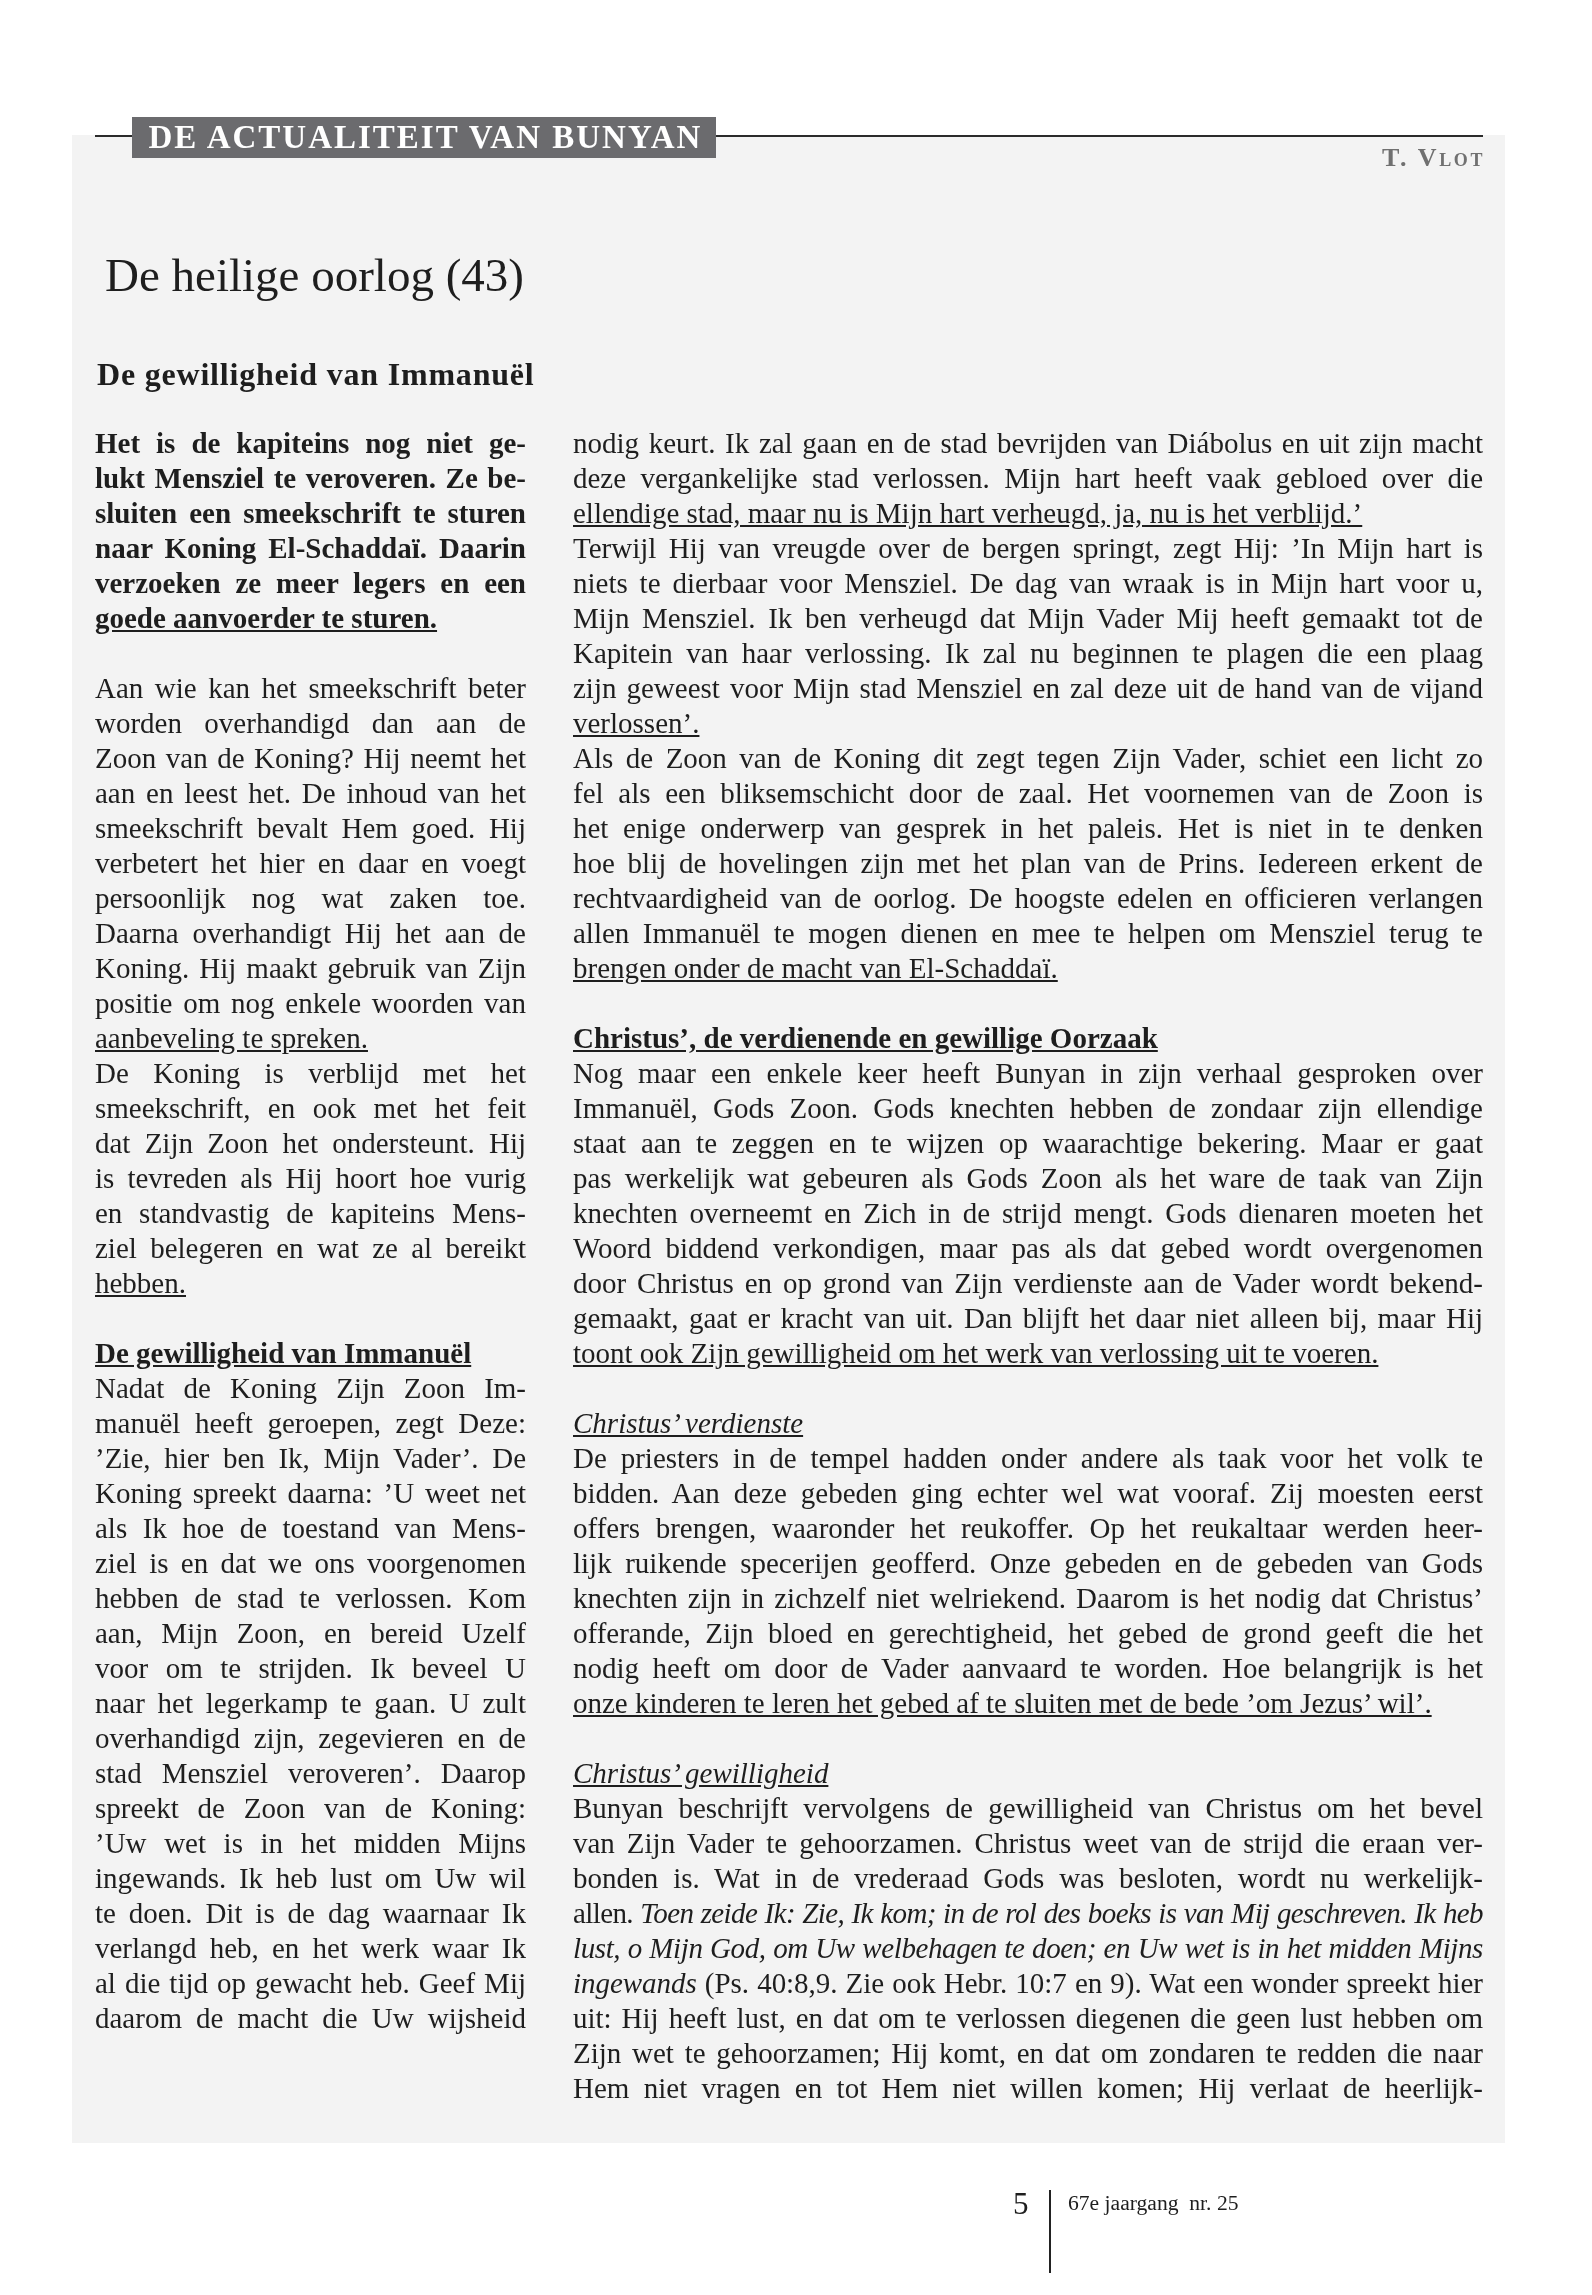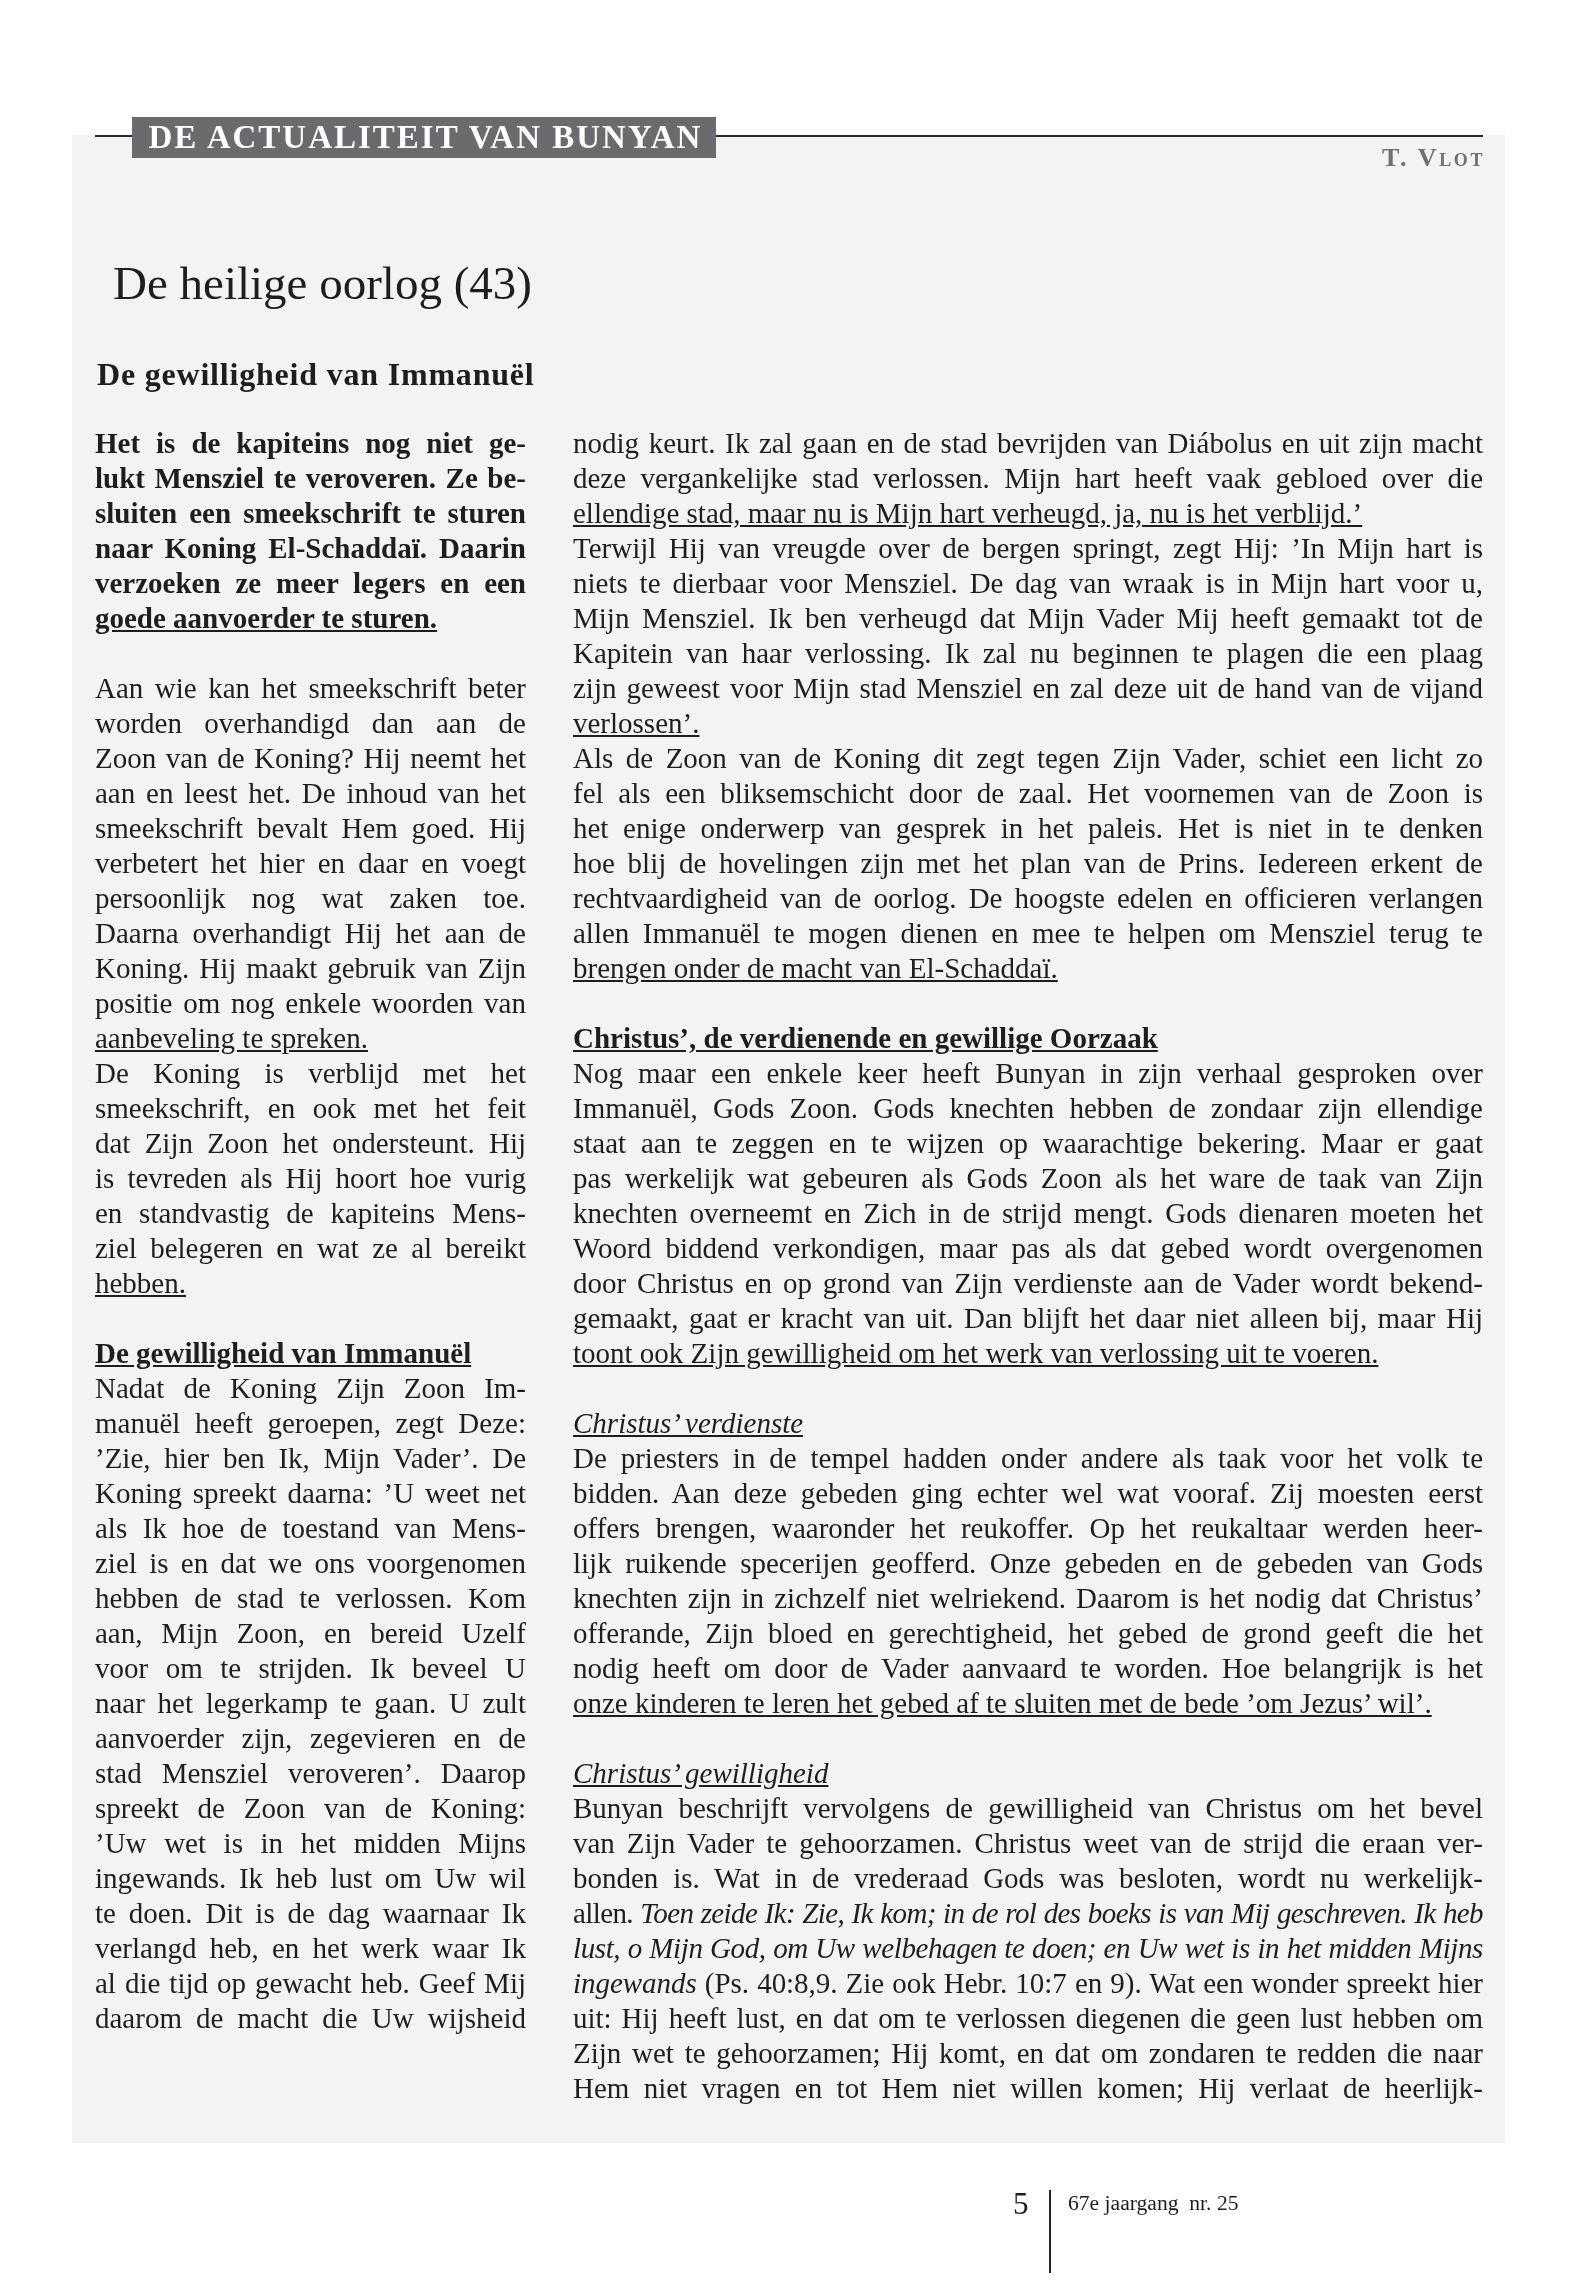--- a/index.html
+++ b/index.html
@@ -14,21 +14,21 @@
   .band { position:absolute; left:132px; top:117px; width:584px; height:41px; background:var(--band); }
   .band-text {
     position:absolute; left:16.4px; top:0; line-height:41px; font-size:33px; font-weight:bold;
     color:#ffffff; letter-spacing:2px; white-space:nowrap;
   }
   .author {
     position:absolute; right:107px; top:145px; font-size:26px; line-height:26px; font-weight:bold;
     font-variant:small-caps; letter-spacing:2.6px; color:var(--byline); white-space:nowrap;
   }
   .title {
-    position:absolute; left:97px; top:244px; margin:16px; font-size:47px; line-height:47px;
+    position:absolute; left:97px; top:244px; margin:8px; font-size:47px; line-height:47px;
     font-weight:normal; white-space:nowrap;
   }
   .subtitle {
     position:absolute; left:97px; top:358px; margin:0; font-size:32px; line-height:32px;
     font-weight:bold; letter-spacing:0.8px; white-space:nowrap;
   }
   .col { position:absolute; top:426px; font-size:29px; line-height:35px; }
   .col.left { left:95px; width:431px; }
   .col.right { left:573px; width:910px; }
   .ln { text-align:justify; text-align-last:justify; }
@@ -102,21 +102,21 @@
       <div class="ln">Nadat de Koning Zijn Zoon Im-</div>
       <div class="ln">manuël heeft geroepen, zegt Deze:</div>
       <div class="ln">’Zie, hier ben Ik, Mijn Vader’. De</div>
       <div class="ln">Koning spreekt daarna: ’U weet net</div>
       <div class="ln">als Ik hoe de toestand van Mens-</div>
       <div class="ln">ziel is en dat we ons voorgenomen</div>
       <div class="ln">hebben de stad te verlossen. Kom</div>
       <div class="ln">aan, Mijn Zoon, en bereid Uzelf</div>
       <div class="ln">voor om te strijden. Ik beveel U</div>
       <div class="ln">naar het legerkamp te gaan. U zult</div>
-      <div class="ln">aanvoerder zijn, zegevieren en de</div>
+      <div class="ln">overhandigd zijn, zegevieren en de</div>
       <div class="ln">stad Mensziel veroveren’. Daarop</div>
       <div class="ln">spreekt de Zoon van de Koning:</div>
       <div class="ln">’Uw wet is in het midden Mijns</div>
       <div class="ln">ingewands. Ik heb lust om Uw wil</div>
       <div class="ln">te doen. Dit is de dag waarnaar Ik</div>
       <div class="ln">verlangd heb, en het werk waar Ik</div>
       <div class="ln">al die tijd op gewacht heb. Geef Mij</div>
       <div class="ln">daarom de macht die Uw wijsheid</div>
     </div>
   </div>

